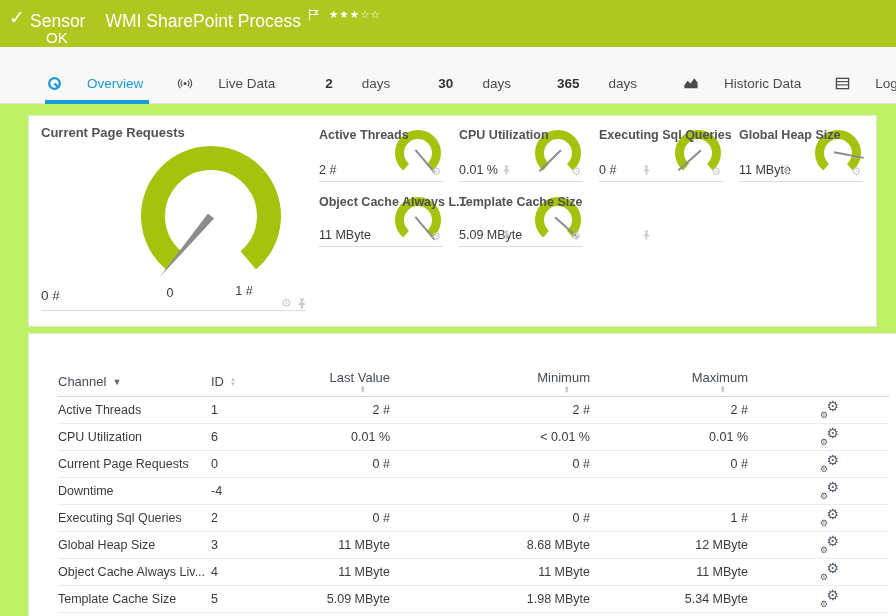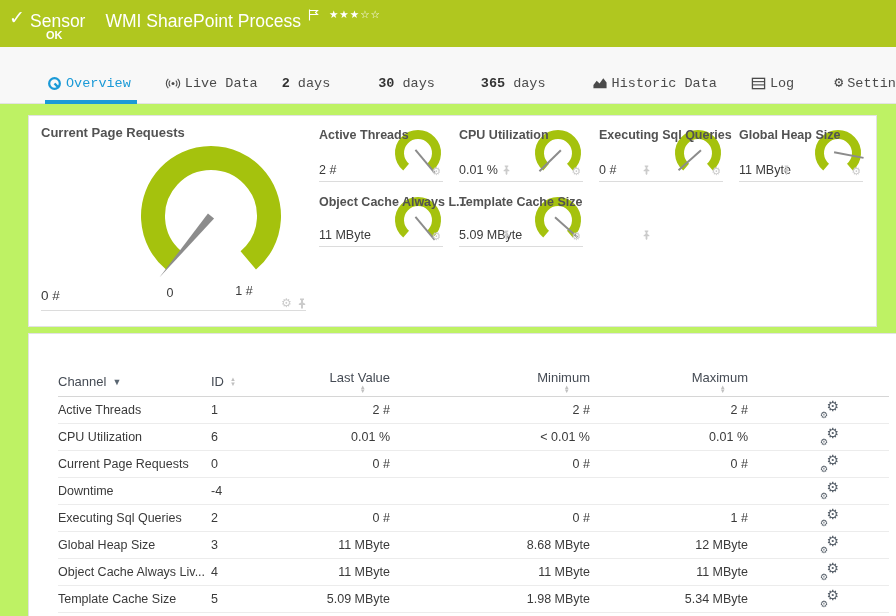--- a/index.html
+++ b/index.html
@@ -11,29 +11,29 @@
     font-family:"Liberation Sans","DejaVu Sans",sans-serif;}
   .stage{position:relative;width:896px;height:616px;overflow:hidden;}
 
   
   .hdr{position:absolute;top:0;left:0;right:0;height:47px;background:var(--header-bg);color:#fff;}
   .hdr .check{position:absolute;left:9px;top:6px;font-size:19px;font-weight:bold;}
   .hdr .titleline{position:absolute;left:30px;top:5px;font-size:17.5px;white-space:nowrap;}
   .hdr .titleline .typ{margin-right:20px;}
   .hdr .flag{display:inline-block;margin-left:7px;vertical-align:6px;}
   .hdr .stars{font-size:10.5px;letter-spacing:1px;vertical-align:9px;margin-left:10px;}
-  .hdr .ok{position:absolute;left:46px;top:29px;font-size:11px;font-weight:bold;}
+  .hdr .ok{position:absolute;left:46px;top:29px;font-size:15px;font-weight:normal;}
 
   
   .tabs{position:absolute;top:47px;left:0;right:0;height:57px;background:#f8f8f8;
     border-bottom:1px solid #e3e3e3;display:flex;align-items:center;padding:16px 0 0 47px;}
-  .tab{position:relative;display:flex;align-items:center;gap:4px;height:100%;
-    font-size:13.5px;color:#4b4b4b;cursor:pointer;white-space:nowrap;font-family:Liberation Mono, monospace;}
+  .tab{position:relative;display:flex;align-items:center;gap:25px;height:100%;
+    font-size:13.5px;color:#4b4b4b;cursor:pointer;white-space:nowrap;}
   .tab .num{font-weight:bold;color:#333;margin-right:4px;}
-  .tab:nth-child(1){margin-right:34px;} .tab:nth-child(2){margin-right:24px;}
+  .tab:nth-child(1){margin-right:34px;} .tab:nth-child(2){margin-right:50px;}
   .tab:nth-child(3){margin-right:48px;} .tab:nth-child(4){margin-right:46px;}
   .tab:nth-child(5){margin-right:46px;} .tab:nth-child(6){margin-right:34px;}
   .tab:nth-child(7){margin-right:40px;}
   .tab.active{color:var(--blue);}
   .tab.active::after{content:"";position:absolute;left:-2px;right:-6px;bottom:-1px;height:4px;background:var(--blue);}
   .tab svg{display:block;}
   .gearglyph{font-size:15px;line-height:15px;}
 
   
   .content{position:absolute;top:104px;left:0;right:0;bottom:0;background:#bef264;overflow:hidden;}

